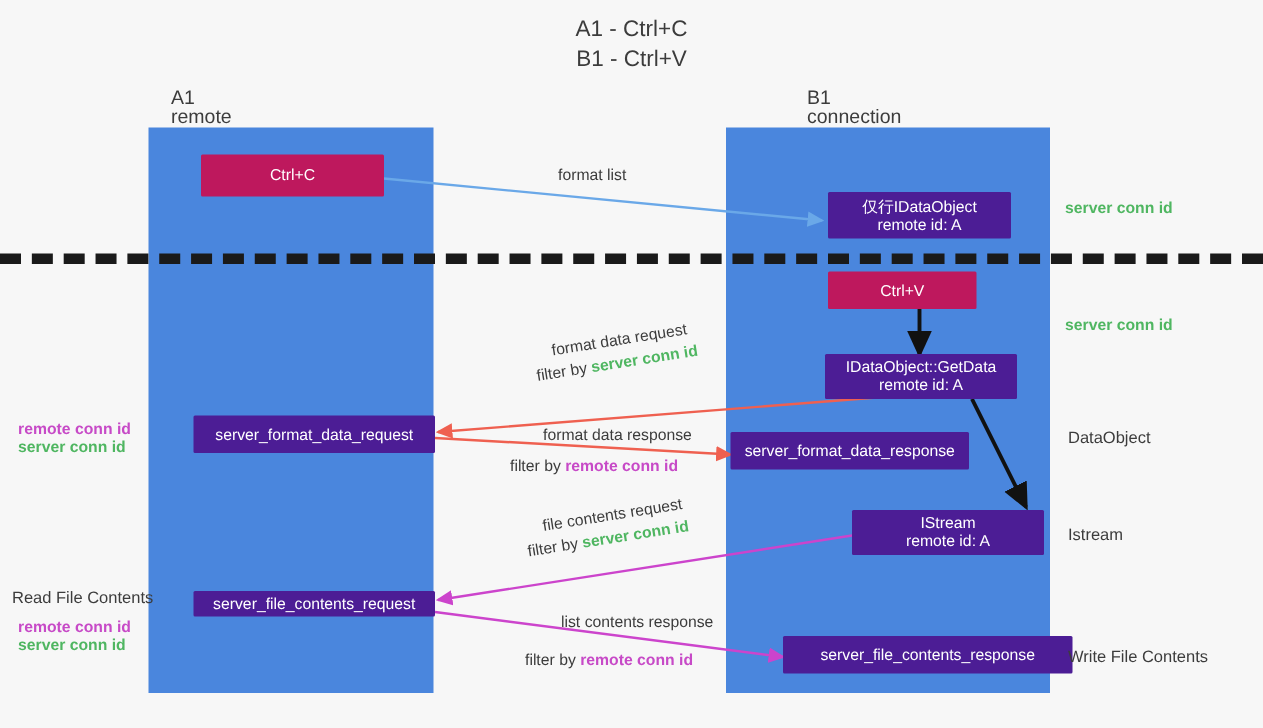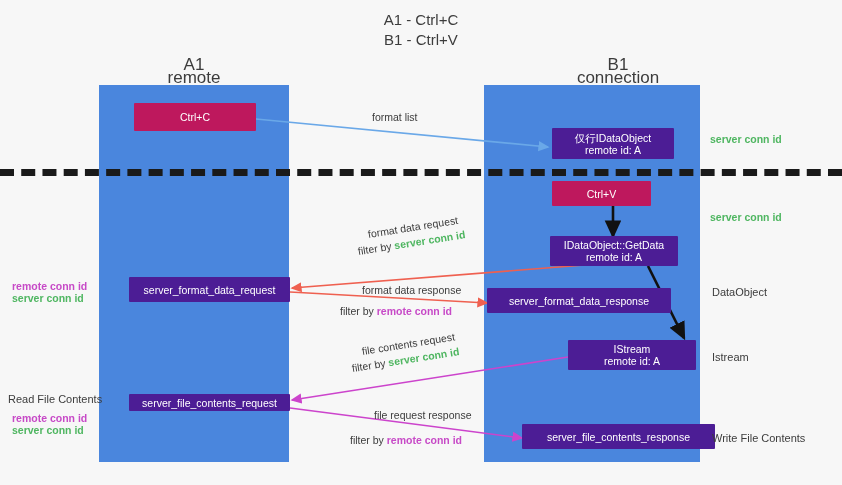--- a/index.html
+++ b/index.html
@@ -20,22 +20,22 @@
     left: 0;
     right: 0;
     top: 10px;
     text-align: center;
     font-size: 15px;
     color: #3c3c3c;
     line-height: 20px;
   }
   .col-header {
     position: absolute;
-    text-align: center;
-    font-size: 17px;
+    text-align: left;
+    font-size: 13px;
     color: #3c3c3c;
     line-height: 13px;
     width: 160px;
   }
   .lane {
     position: absolute;
     background: #4a86dd;
   }
   .node {
     position: absolute;
@@ -172,21 +172,21 @@
 
   <div class="node orange" style="left:568px; top:340px; width:128px; height:30px;">
     <div>IStream</div>
     <div class="l2">remote id: A</div>
   </div>
 
   <div class="node orange" style="left:129px; top:277px; width:161px; height:25px;">
     <div>server_format_data_request</div>
   </div>
 
-  <div class="node orange" style="left:487px; top:288px; width:184px; height:25px;">
+  <div class="node orange" style="left:487px; top:288px; width:159px; height:25px;">
     <div>server_format_data_response</div>
   </div>
 
   <div class="node orange" style="left:129px; top:394px; width:161px; height:17px;justify-content:center;">
     <div>server_file_contents_request</div>
   </div>
 
   <div class="node orange" style="left:522px; top:424px; width:193px; height:25px;">
     <div>server_file_contents_response</div>
   </div>
@@ -210,21 +210,21 @@
   </div>
 
   <div class="edge-label rot" style="left:362px; top:345px;">
     <span>file contents request</span>
   </div>
   <div class="edge-label rot" style="left:352px; top:362px;">
     <span>filter by </span><span class="green-txt">server conn id</span>
   </div>
 
   <div class="edge-label" style="left:374px; top:409px;">
-    <span>file request response</span>
+    <span>list contents response</span>
   </div>
   <div class="edge-label" style="left:350px; top:434px;">
     <span>filter by </span><span class="magenta-txt">remote conn id</span>
   </div>
 
   <div class="side-tag green-txt" style="left:710px; top:132px;">server conn id</div>
   <div class="side-tag green-txt" style="left:710px; top:210px;">server conn id</div>
   <div class="side-label" style="left:712px; top:245px;margin-top:40px;">DataObject</div>
   <div class="side-label" style="left:712px; top:350px;">Istream</div>
   <div class="side-label" style="left:712px; top:431px;text-align:right;">Write File Contents</div>

